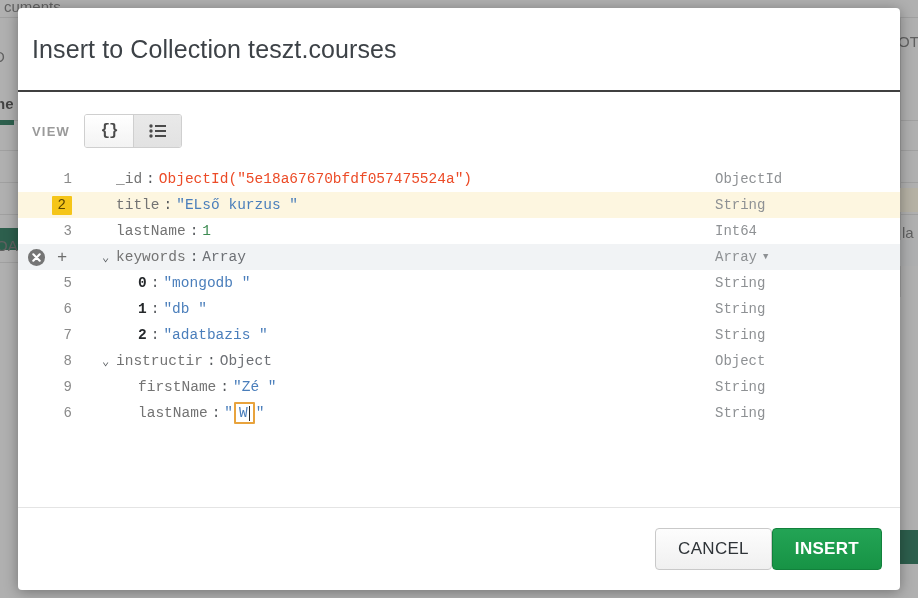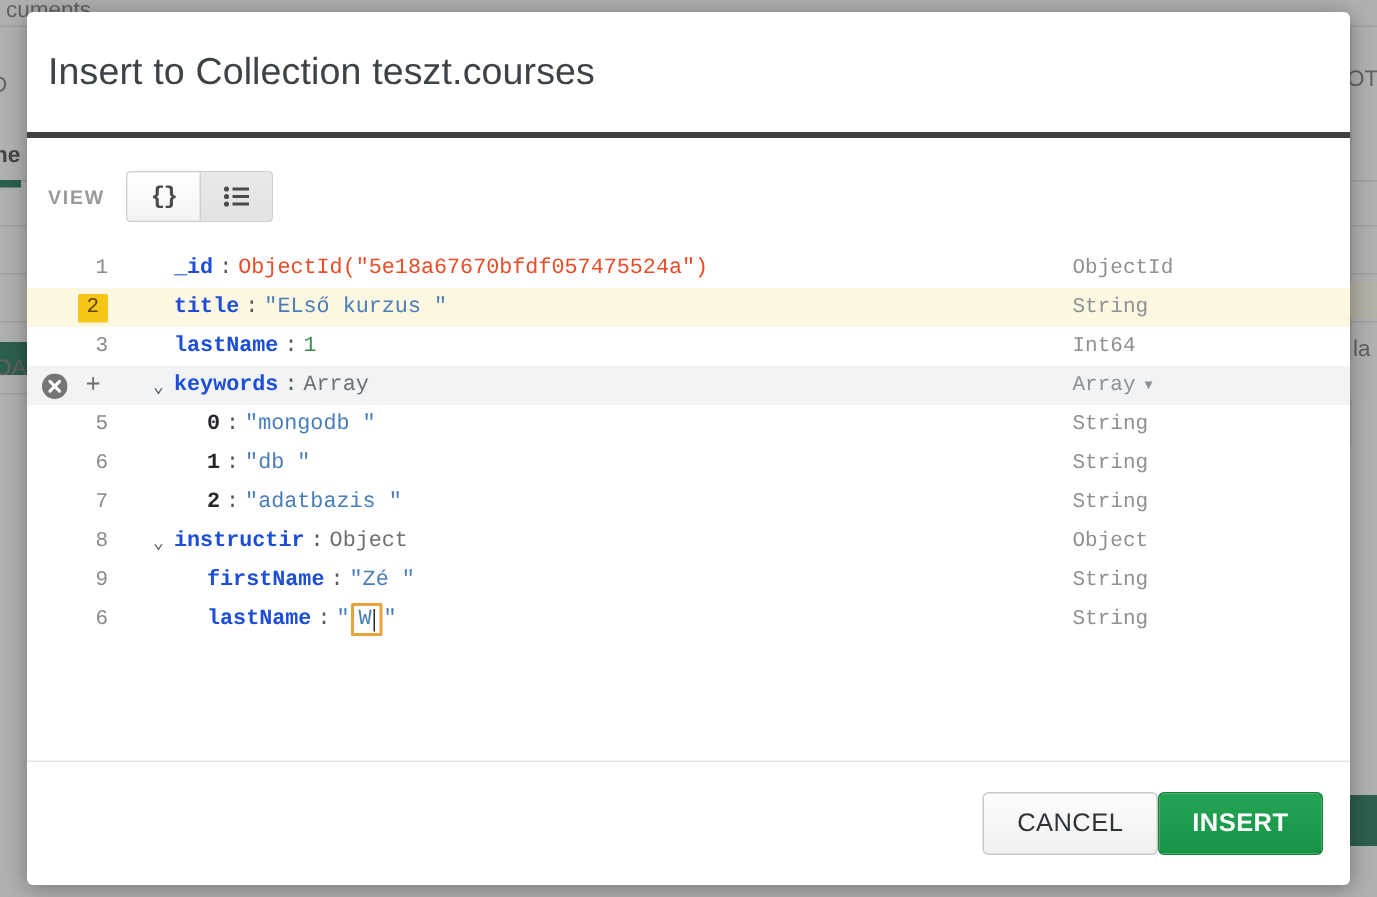--- a/index.html
+++ b/index.html
@@ -58,21 +58,21 @@
     flex-direction: column;
     overflow: hidden;
   }
 
   #modal-header {
     height: 84px;
     flex: 0 0 84px;
     display: flex;
     align-items: center;
     padding: 0 16px 0 14px;
-    border-bottom: 4px solid #404040;
+    border-bottom: 2px solid #404040;
   }
   #modal-title {
     font-size: 25px;
     color: #3d4247;
     font-weight: normal;
     letter-spacing: .1px;
   }
 
   #modal-body {
     flex: 1 1 auto;
@@ -190,22 +190,22 @@
     display: inline-block;
     width: 13px;
     color: #55595d;
     font-size: 12px;
     cursor: pointer;
     margin-right: 1px;
   }
   .caret-space { display: inline-block; width: 14px; }
 
   .key {
-    font-weight: bold;
-    color: #1d4ed8;
+    font-weight: normal;
+    color: #737373;
   }
   .key-idx {
     font-weight: bold;
     color: #25282b;
   }
   .colon {
     color: #55595d;
     padding: 0 4px;
   }
   .v-string { color: #4a7ebb; }
@@ -297,21 +297,21 @@
   <div class="bg-rule" style="left:0;top:262px;width:918px;"></div>
   <div class="bg-vrule" style="left:900px;top:17px;height:280px;"></div>
   <div class="bg-row-tint" style="left:886px;top:188px;width:32px;height:24px;background:#fdf6e0;"></div>
   <div class="bg-row-tint" style="left:886px;top:240px;width:32px;height:26px;background:#f1f3f5;"></div>
   <div class="bg-green" style="left:896px;top:530px;width:22px;height:34px;"></div>
   <div id="bg-labels">
       <div class="bg-text" style="left: 4px; top: -2px;">cuments</div>
       <div class="bg-text" style="left: -6px; top: 48px;">D</div>
       <div class="bg-text bg-bold" style="left: -4px; top: 95px;">ne</div>
       <div class="bg-text" style="left: -4px; top: 237px;">OA</div>
-      <div class="bg-text" style="left: 898px; top: 44px;">OT</div>
+      <div class="bg-text" style="left: 898px; top: 33px;">OT</div>
       <div class="bg-text" style="left: 902px; top: 224px;">la</div>
     </div>
 </div>
 <div id="scrim"></div>
 
 <div id="modal">
 
   <div id="modal-header">
     <div id="modal-title">Insert to Collection teszt.courses</div>
   </div>

